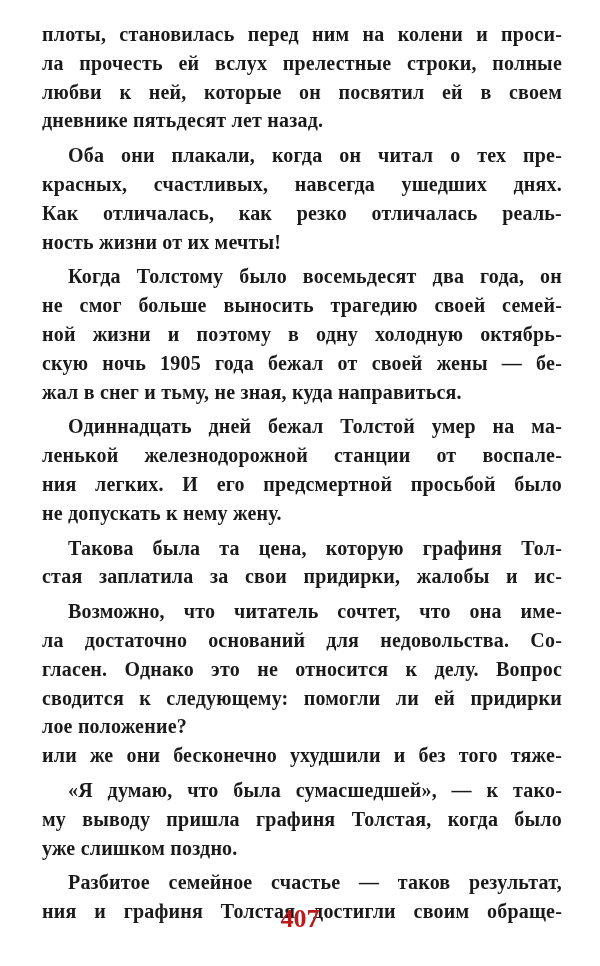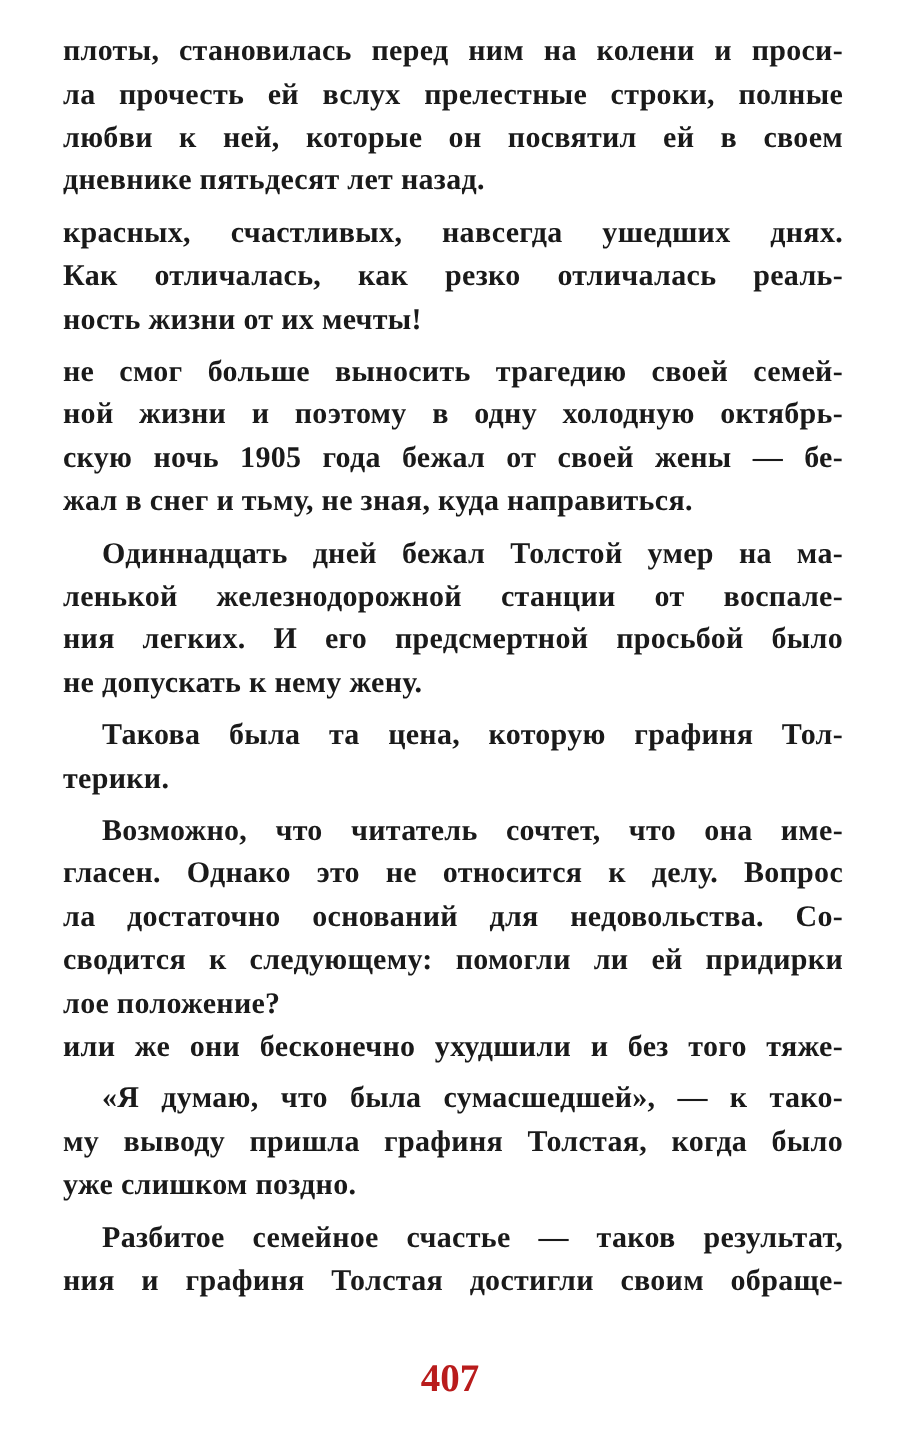--- a/index.html
+++ b/index.html
@@ -39,44 +39,46 @@
 <body>
 
 <div class="page">
   <p class="para">
     <span class="line">плоты, становилась перед ним на колени и проси-</span>
     <span class="line">ла прочесть ей вслух прелестные строки, полные</span>
     <span class="line">любви к ней, которые он посвятил ей в своем</span>
     <span class="line last">дневнике пятьдесят лет назад.</span>
   </p>
   <p class="para">
+    <span class="line" style="padding-left:26px">Оба они плакали, когда он читал о тех пре-</span>
     <span class="line">красных, счастливых, навсегда ушедших днях.</span>
     <span class="line">Как отличалась, как резко отличалась реаль-</span>
     <span class="line last">ность жизни от их мечты!</span>
   </p>
   <p class="para">
+    <span class="line" style="padding-left:26px">Когда Толстому было восемьдесят два года, он</span>
     <span class="line">не смог больше выносить трагедию своей семей-</span>
     <span class="line">ной жизни и поэтому в одну холодную октябрь-</span>
     <span class="line">скую ночь 1905 года бежал от своей жены — бе-</span>
     <span class="line last">жал в снег и тьму, не зная, куда направиться.</span>
   </p>
   <p class="para">
     <span class="line" style="padding-left:26px">Одиннадцать дней бежал Толстой умер на ма-</span>
     <span class="line">ленькой железнодорожной станции от воспале-</span>
     <span class="line">ния легких. И его предсмертной просьбой было</span>
     <span class="line last">не допускать к нему жену.</span>
   </p>
   <p class="para">
     <span class="line" style="padding-left:26px">Такова была та цена, которую графиня Тол-</span>
-    <span class="line last">терики.</span>
+    <span class="line">стая заплатила за свои придирки, жалобы и ис-</span>
   </p>
   <p class="para">
     <span class="line" style="padding-left:26px">Возможно, что читатель сочтет, что она име-</span>
+    <span class="line">ла достаточно оснований для недовольства. Со-</span>
     <span class="line">гласен. Однако это не относится к делу. Вопрос</span>
-    <span class="line">ла достаточно оснований для недовольства. Со-</span>
     <span class="line">сводится к следующему: помогли ли ей придирки</span>
     <span class="line last">лое положение?</span>
     <span class="line">или же они бесконечно ухудшили и без того тяже-</span>
   </p>
   <p class="para">
     <span class="line" style="padding-left:26px">«Я думаю, что была сумасшедшей», — к тако-</span>
     <span class="line">му выводу пришла графиня Толстая, когда было</span>
     <span class="line last">уже слишком поздно.</span>
   </p>
   <p class="para">

